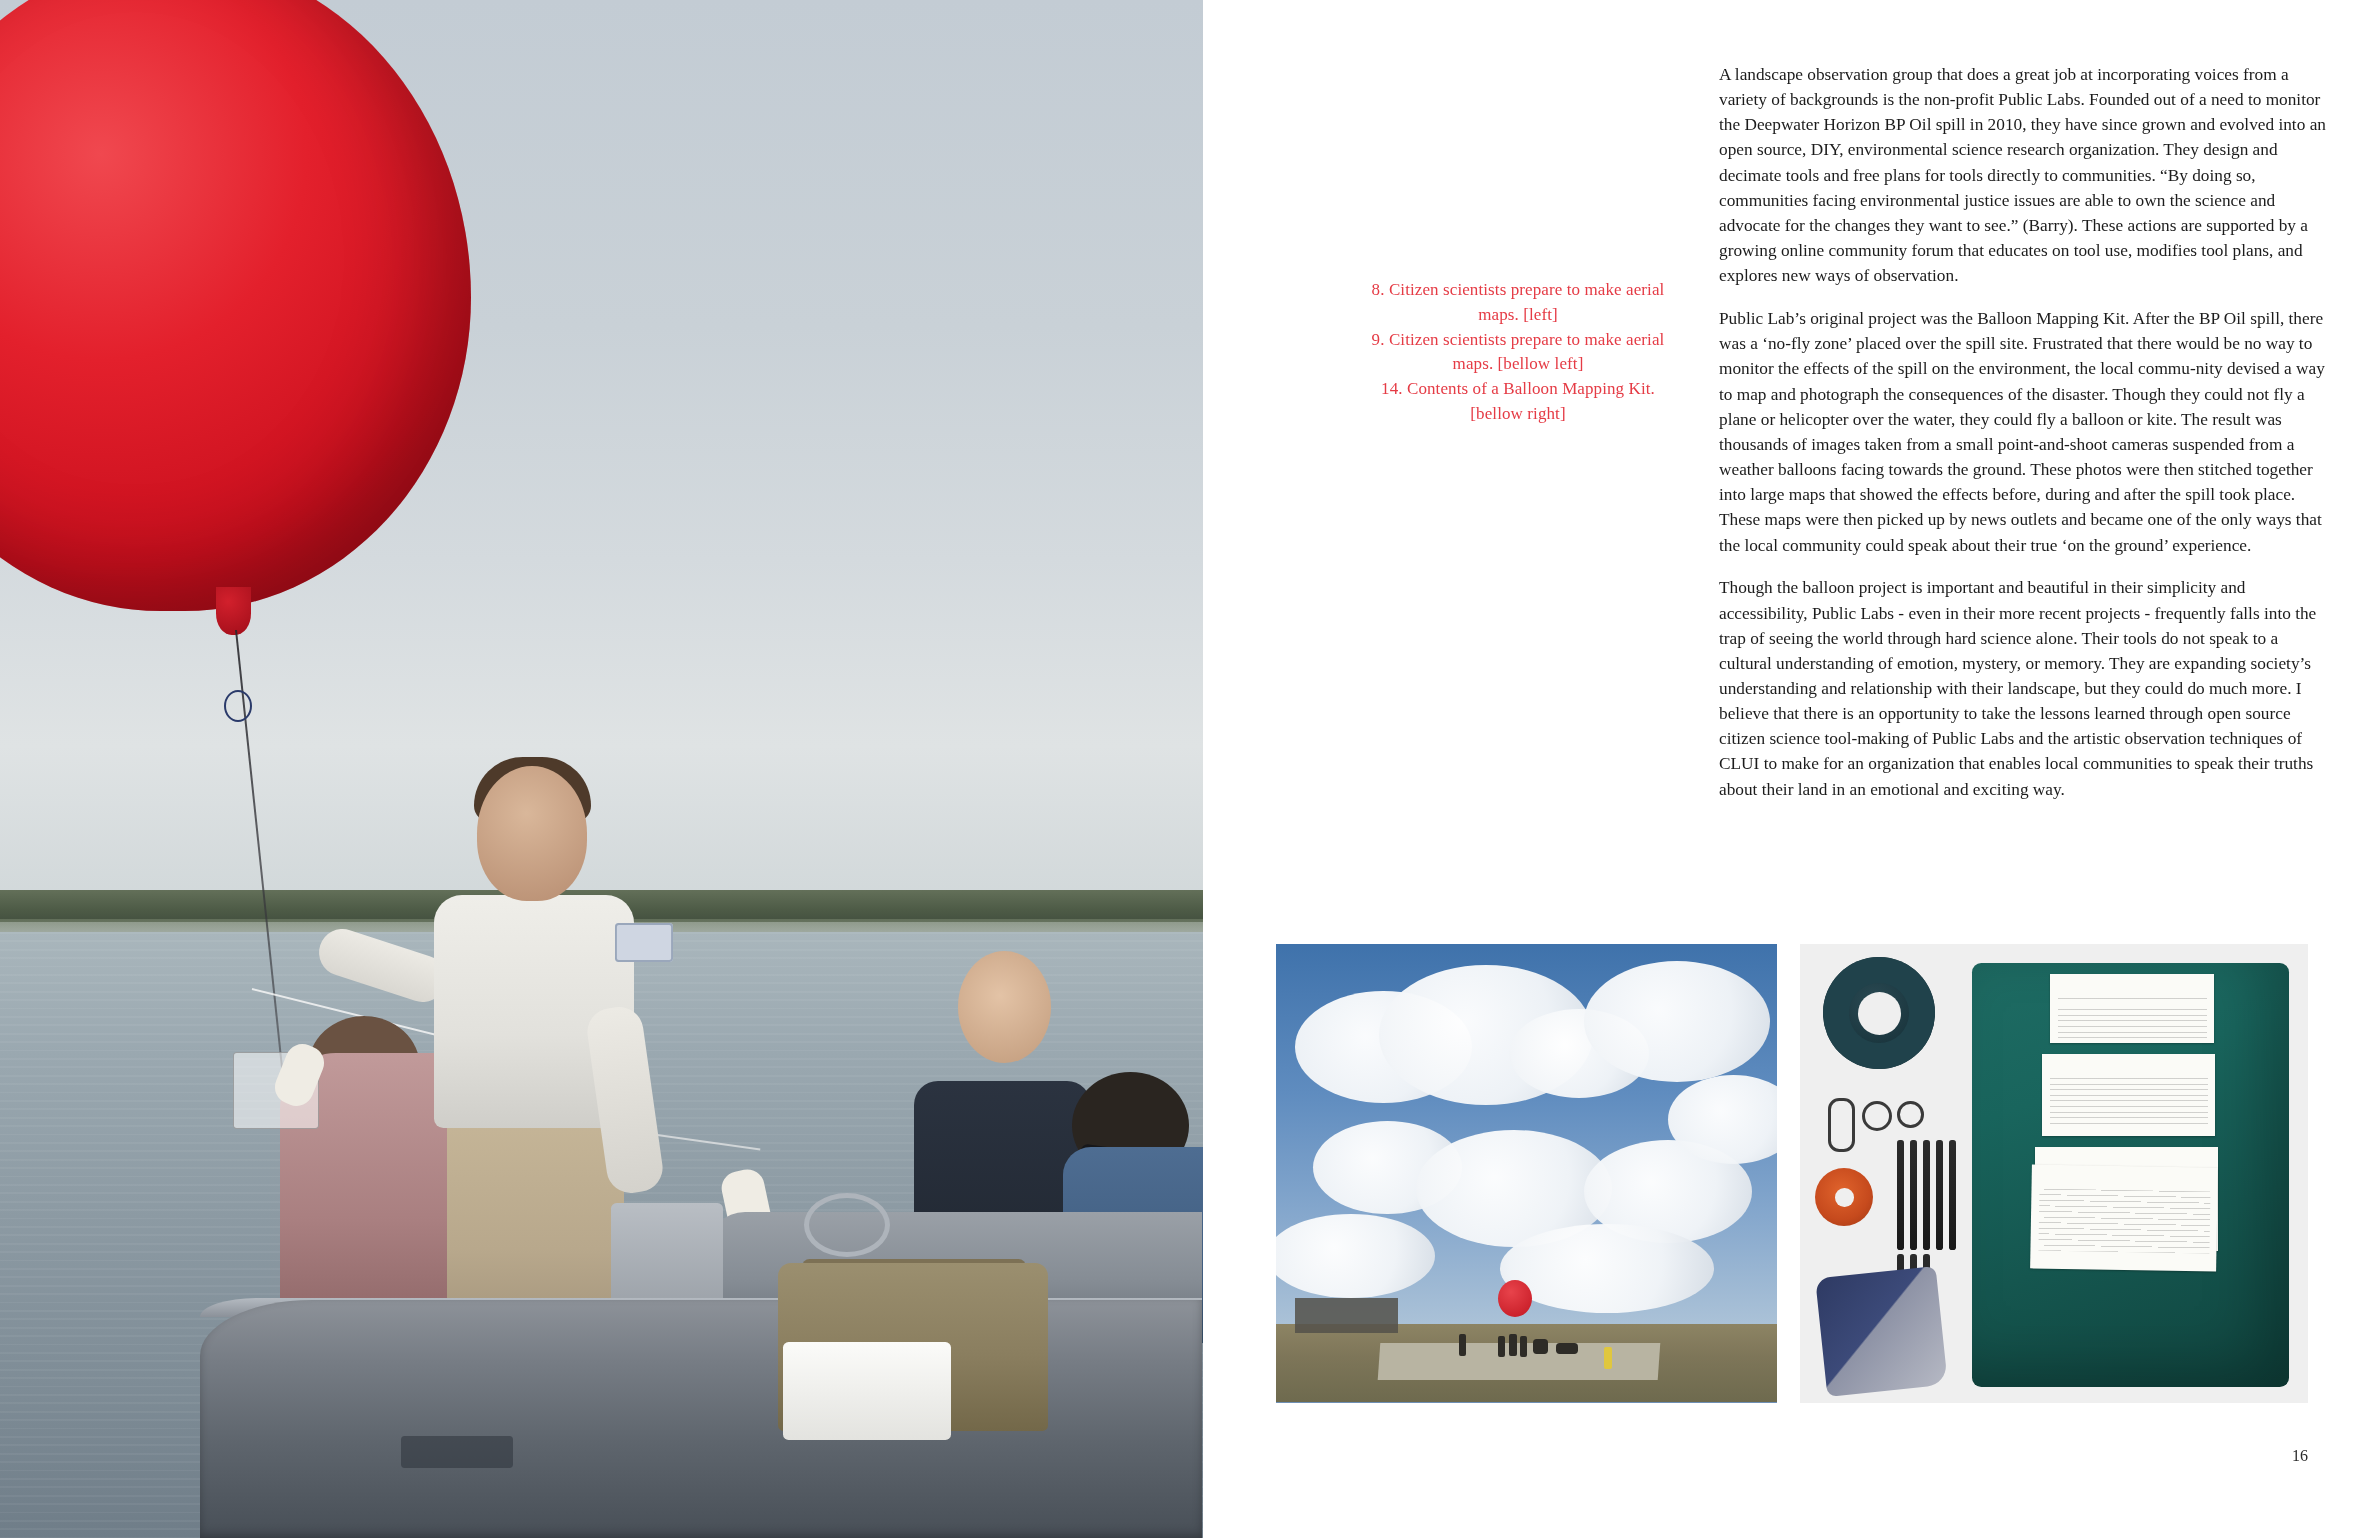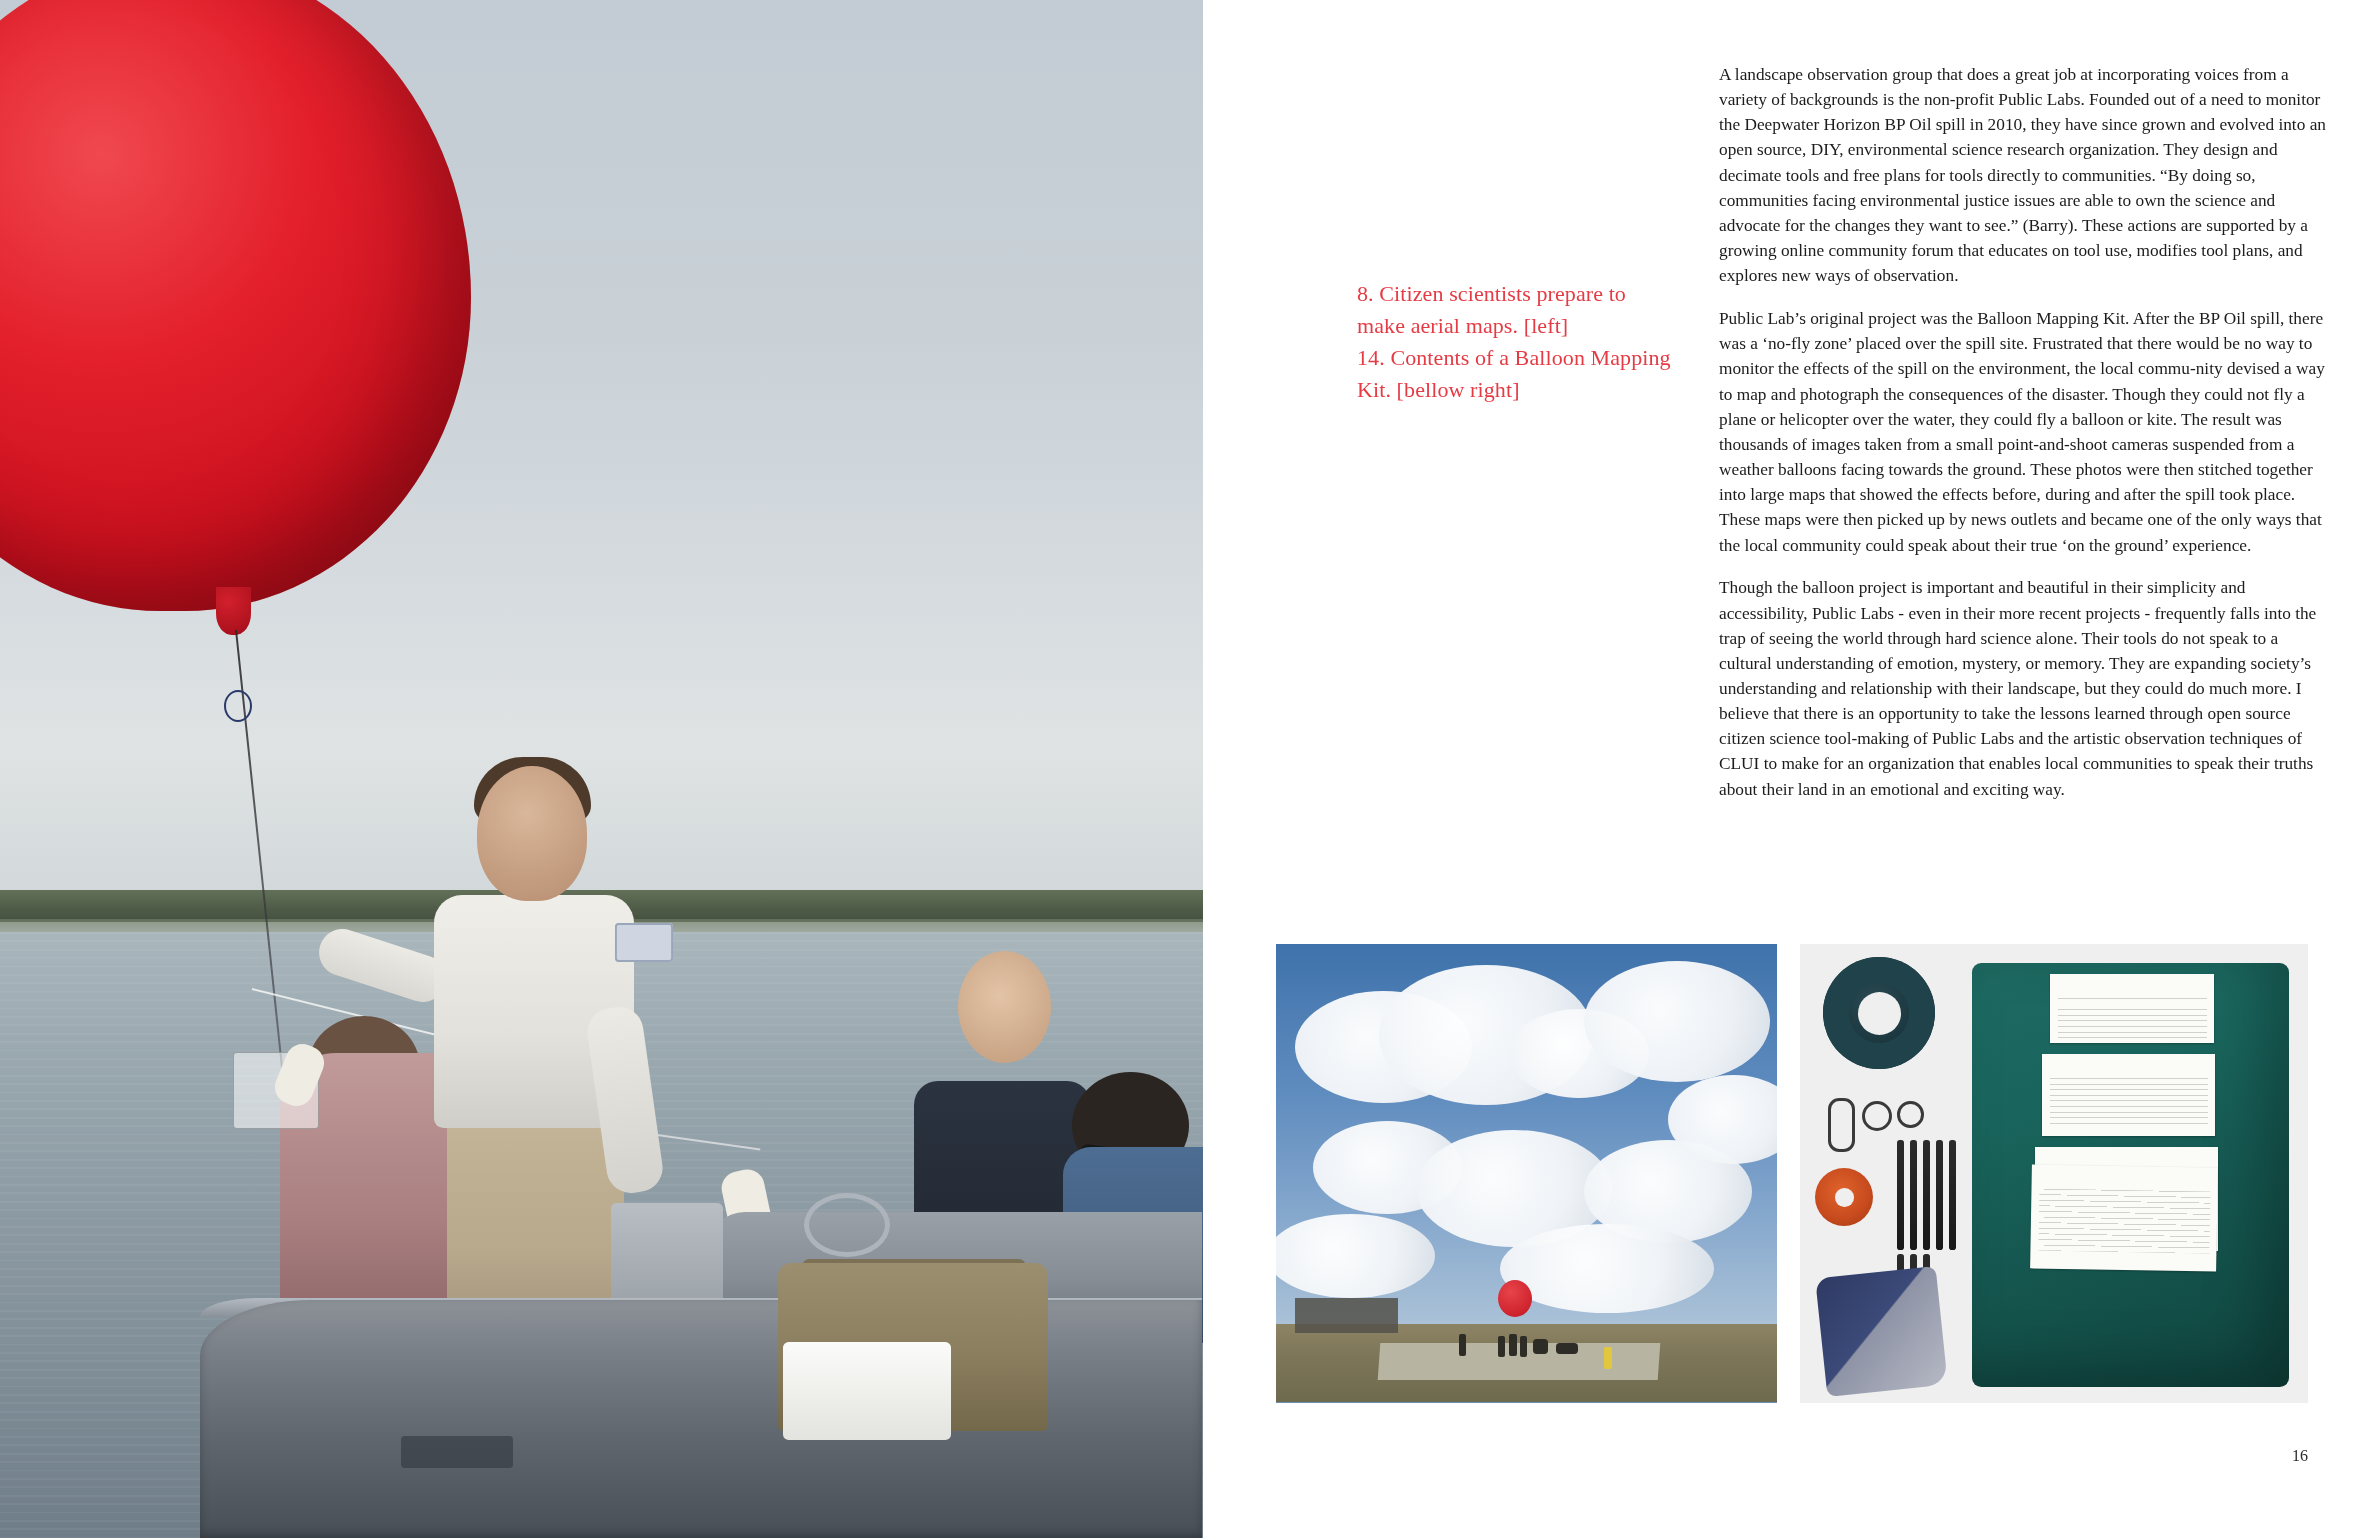--- a/index.html
+++ b/index.html
@@ -272,23 +272,24 @@
     width: 1175px; height: 1538px;
     background: #fff;
   }
   .captions {
     position: absolute;
     left: 154px;
     top: 278px;
     width: 322px;
     color: #e53b45;
     font-family: "Liberation Serif", serif;
-    font-size: 22px;
+    font-size: 17px;
     line-height: 1.46;
     letter-spacing: 0.1px;
+    text-align: center;
   }
   .captions p { margin: 0; }
   .body-col {
     position: absolute;
     left: 516px;
     top: 62px;
     width: 611px;
     color: #1c1c1c;
     font-family: "Liberation Serif", serif;
     font-size: 17.3px;
@@ -476,20 +477,21 @@
   <div class="fig bag-strap"></div>
   <div class="fig bag"></div>
   <div class="fig white-box"></div>
   <div class="fig hull-mark"></div>
 </div>
 
 <div class="right-page">
 
   <div class="captions">
     <p>8. Citizen scientists prepare to make aerial maps. [left]</p>
+    <p>9. Citizen scientists prepare to make aerial maps. [bellow left]</p>
     <p>14. Contents of a Balloon Mapping Kit. [bellow right]</p>
   </div>
 
   <div class="body-col">
     <p>A landscape observation group that does a great job at incorporating voices from a variety of backgrounds is the non-profit Public Labs. Founded out of a need to monitor the Deepwater Horizon BP Oil spill in 2010, they have since grown and evolved into an open source, DIY, environmental science research organization. They design and decimate tools and free plans for tools directly to communities. “By doing so, communities facing environmental justice issues are able to own the science and advocate for the changes they want to see.” (Barry). These actions are supported by a growing online community forum that educates on tool use, modifies tool plans, and explores new ways of observation.</p>
     <p>Public Lab’s original project was the Balloon Mapping Kit.  After the BP Oil spill, there was a ‘no-fly zone’ placed over the spill site. Frustrated that there would be no way to monitor the effects of the spill on the environment, the local commu-nity devised a way to map and photograph the consequences of the disaster. Though they could not fly a plane or helicopter over the water, they could fly a balloon or kite. The result was thousands of images taken from a small point-and-shoot cameras suspended from a weather balloons facing towards the ground. These photos were then stitched together into large maps that showed the effects before, during and after the spill took place. These maps were then picked up by news outlets and became one of the only ways that the local community could speak about their true ‘on the ground’ experience.</p>
     <p>Though the balloon project is important and beautiful in their simplicity and accessibility, Public Labs - even in their more recent projects - frequently falls into the trap of seeing the world through hard science alone. Their tools do not speak to a cultural understanding of emotion, mystery, or memory. They are expanding society’s understanding and relationship with their landscape, but they could do much more. I believe that there is an opportunity to take the lessons learned through open source citizen science tool-making of Public Labs and the artistic observation techniques of CLUI to make for an organization that enables local communities to speak their truths about their land in an emotional and exciting way.</p>
   </div>
 
   <div class="photo-balloon-field">

